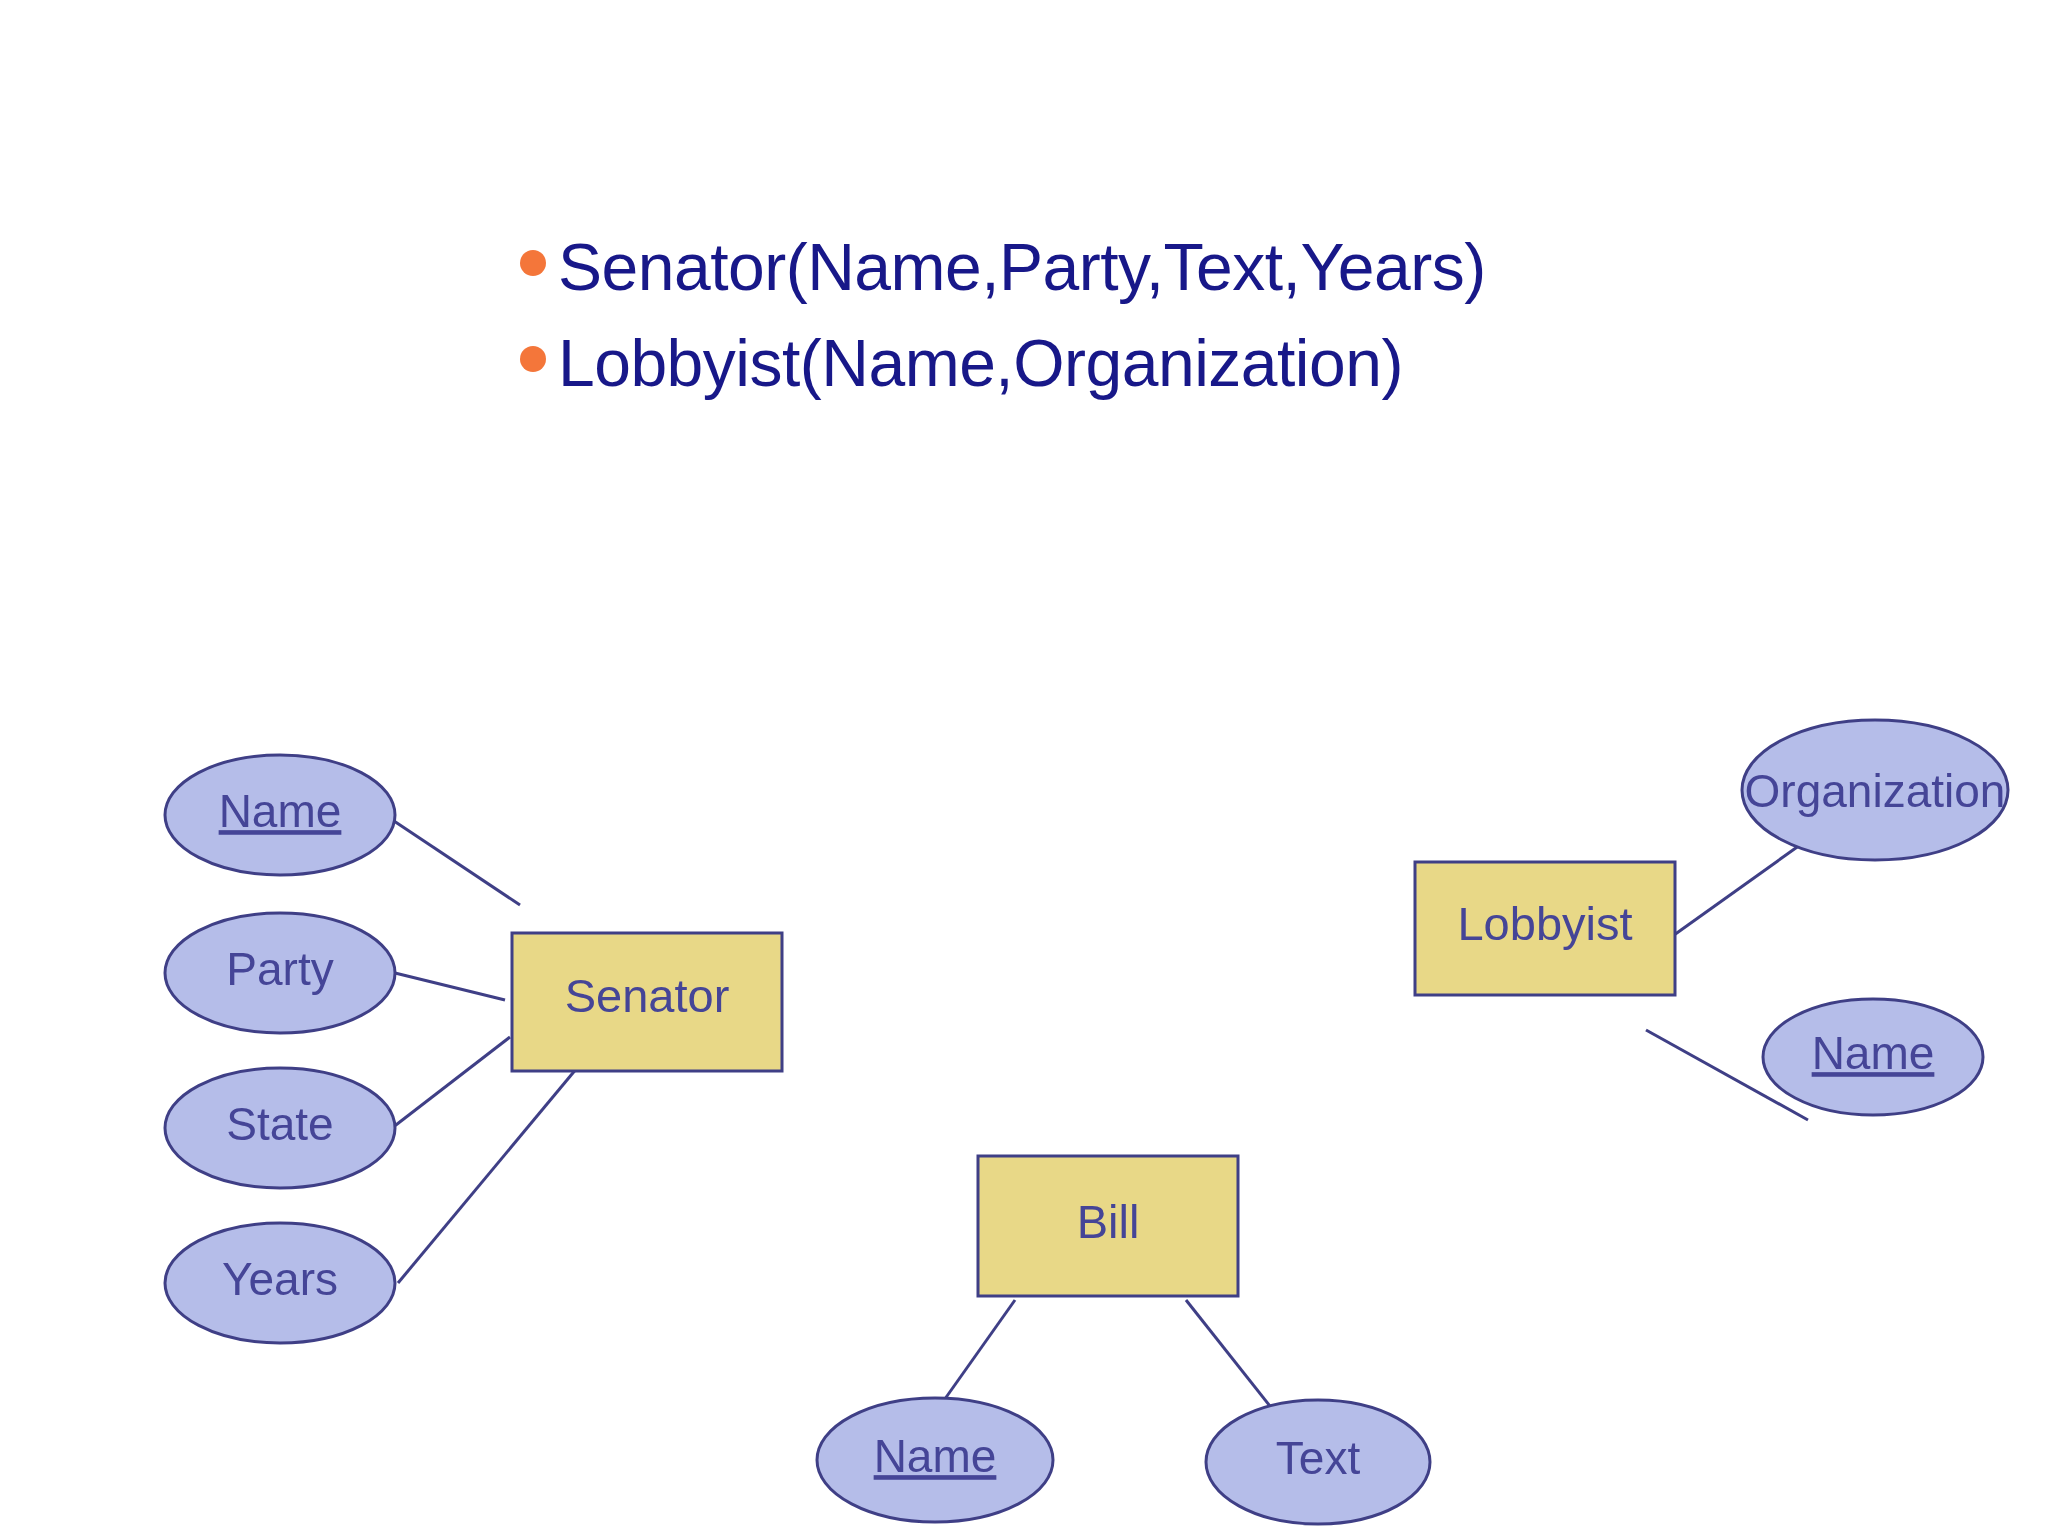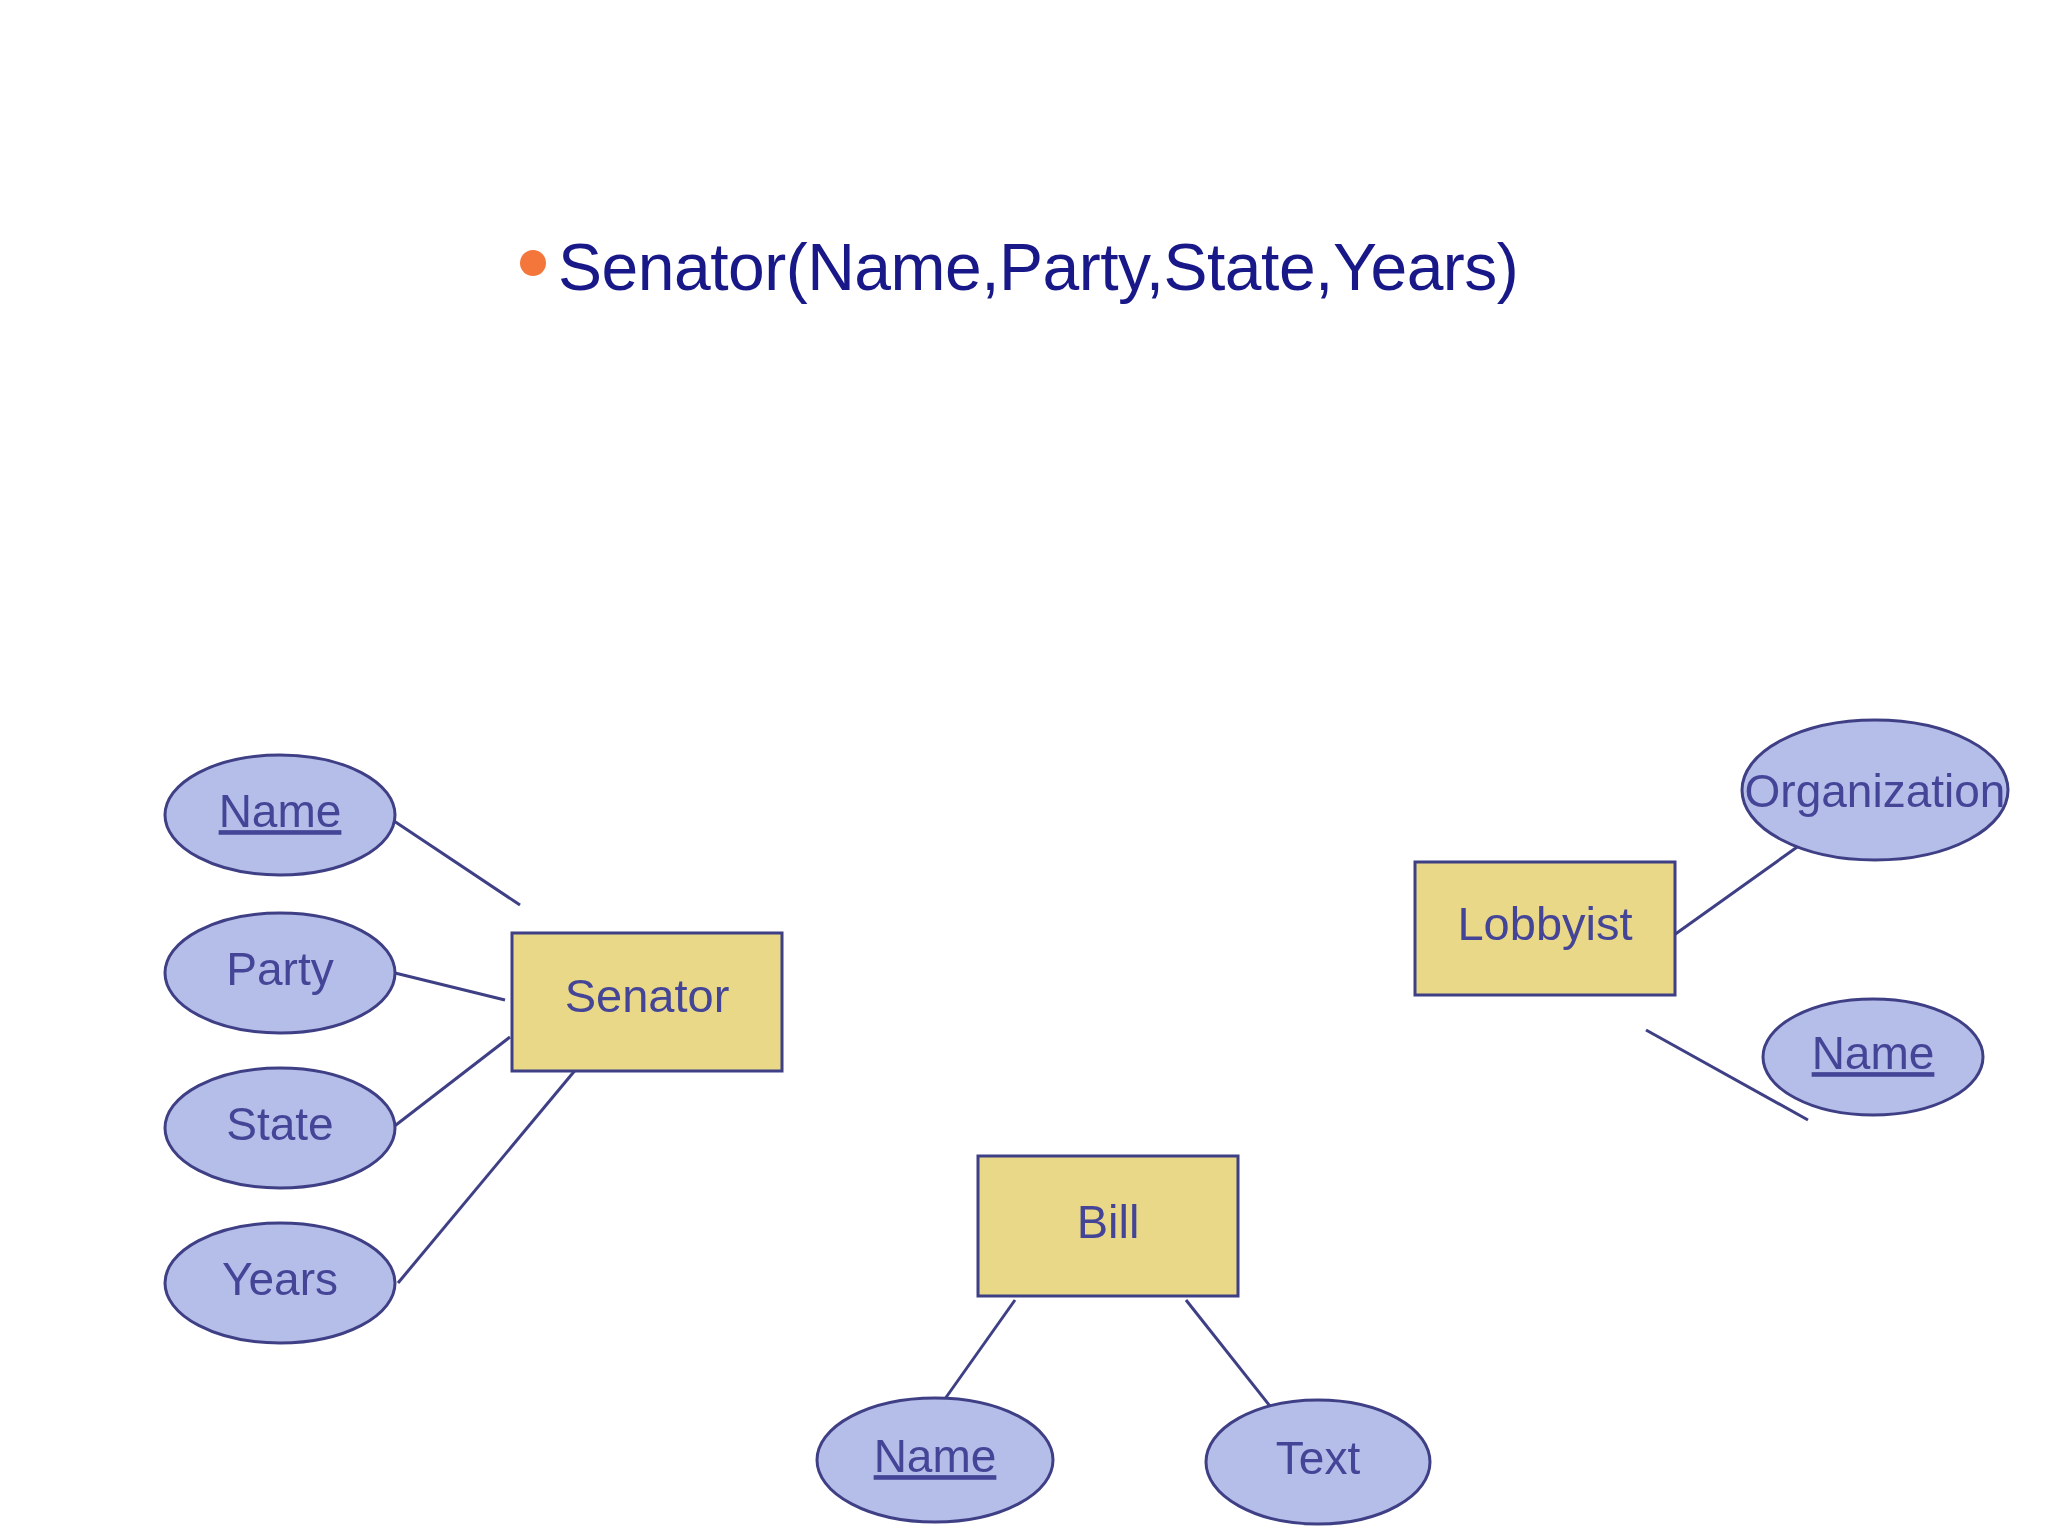--- a/index.html
+++ b/index.html
@@ -88,24 +88,28 @@
 </style>
 </head>
 <body>
 
 <div id="slide">
 
   <div id="bullet-list">
 
     <div class="bullet-row">
       <span class="bullet-marker"></span>
-      <span class="bullet-text">Senator(Name,Party,State,Years)</span>
+      <span class="bullet-text">Senator(Name,Party,Text,Years)</span>
     </div>
 
 
+    <div class="bullet-row">
+      <span class="bullet-marker"></span>
+      <span class="bullet-text">Lobbyist(Name,Organization)</span>
+    </div>
 
   </div>
 
   <svg id="er-diagram" viewBox="0 0 2048 1536">
 
     <g>
       <line class="edge-line" x1="385" y1="815" x2="520" y2="905"></line>
       <line class="edge-line" x1="395" y1="973" x2="505" y2="1000"></line>
       <line class="edge-line" x1="392" y1="1128" x2="510" y2="1037"></line>
       <line class="edge-line" x1="398" y1="1283" x2="592" y2="1050"></line>

